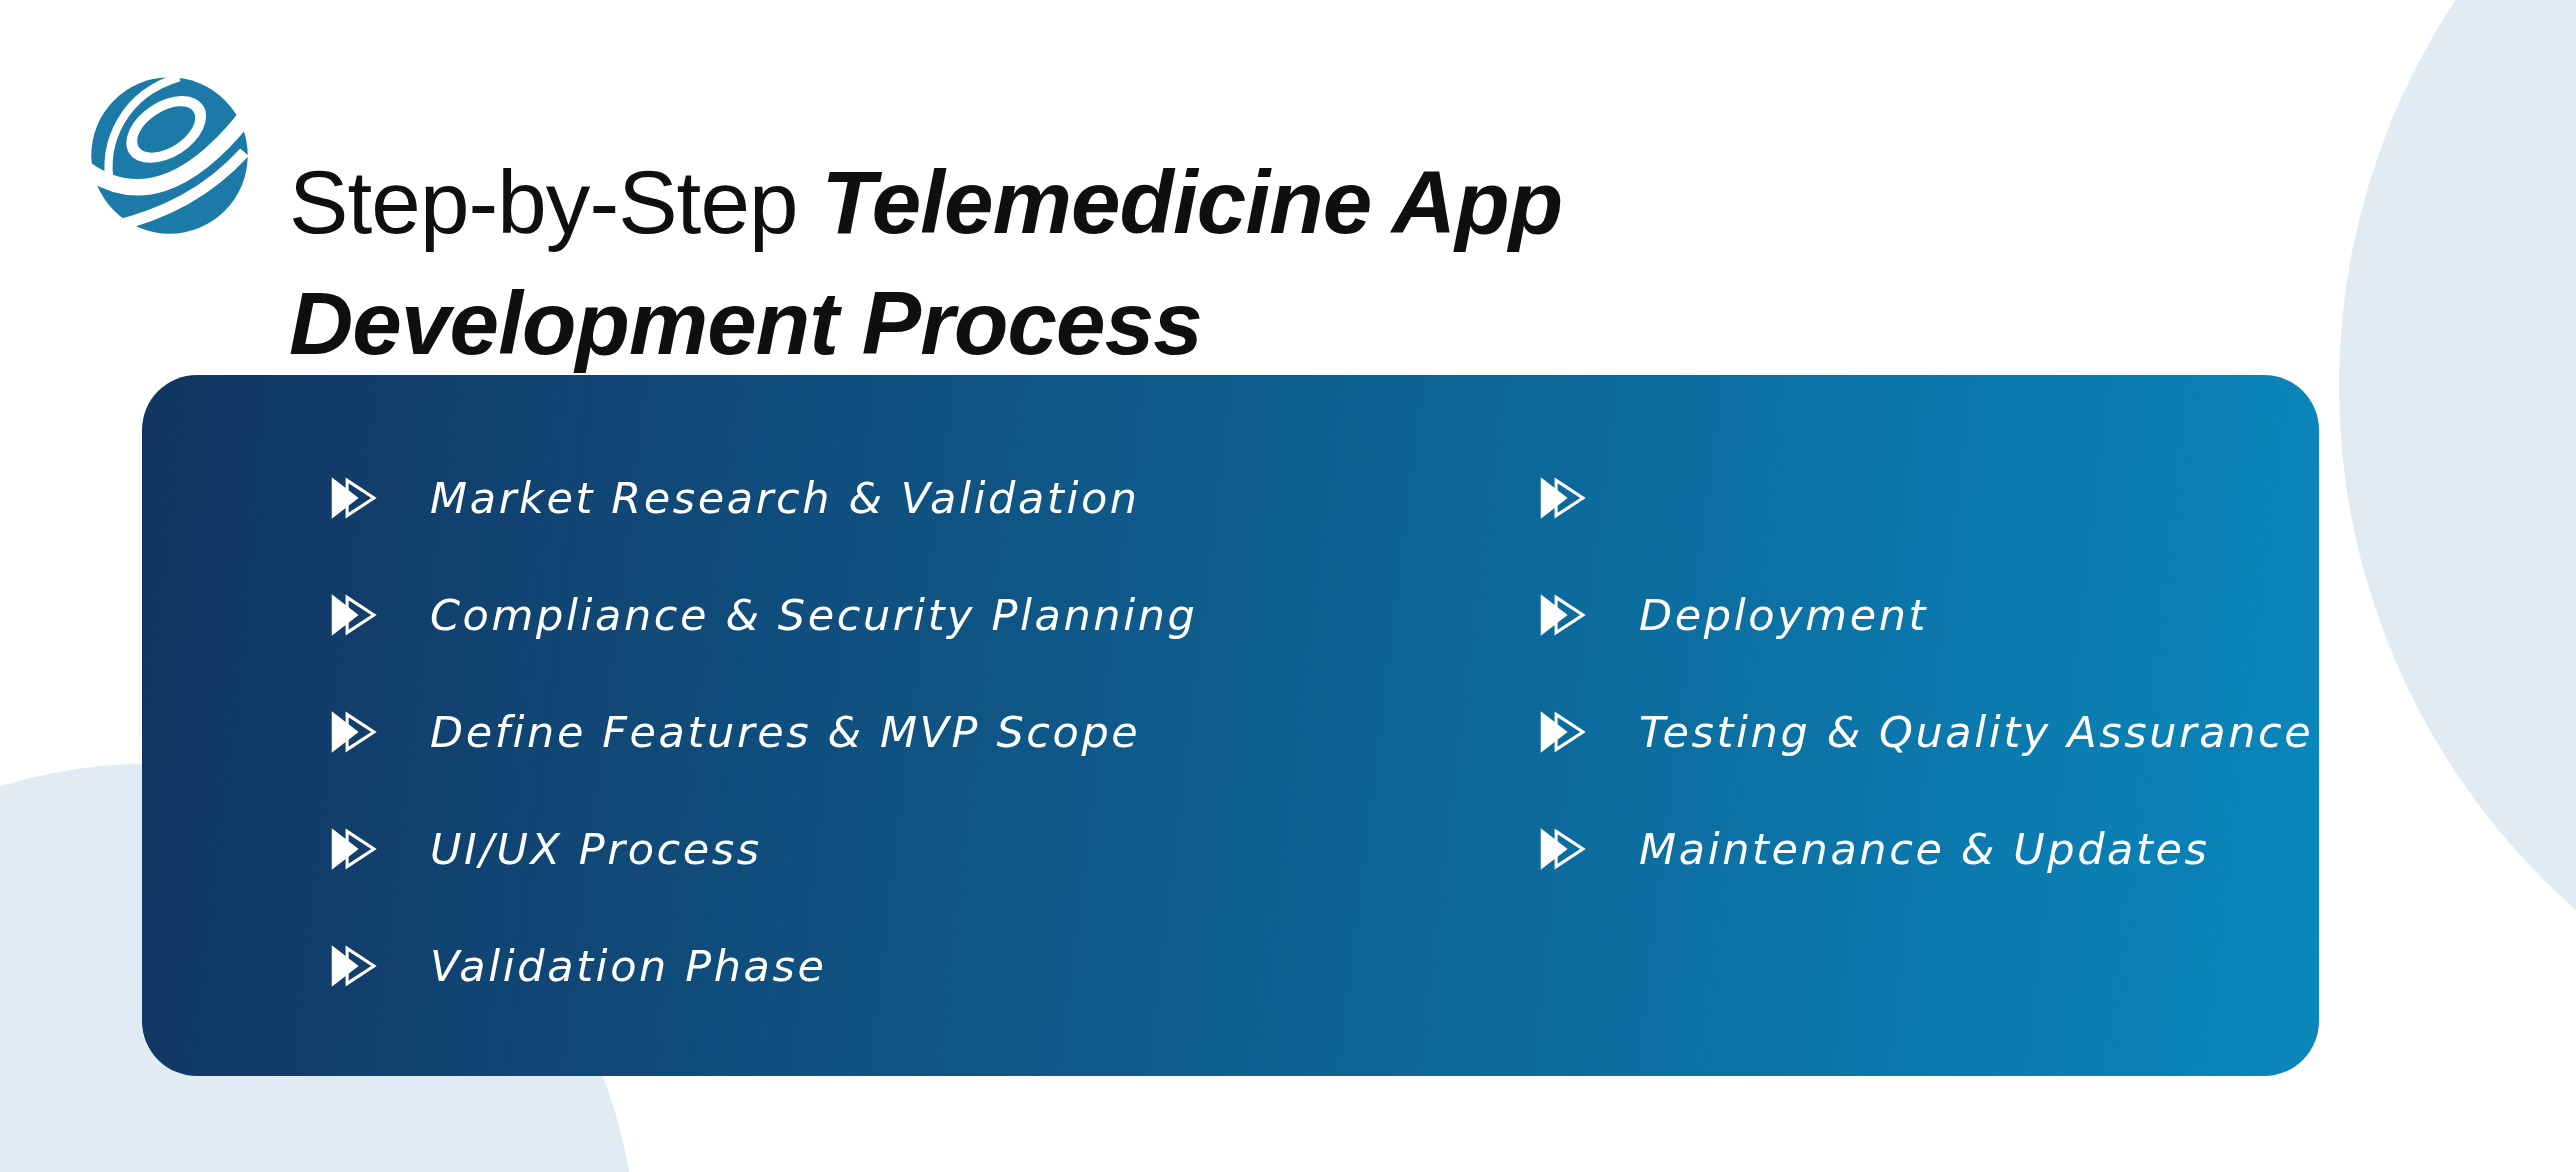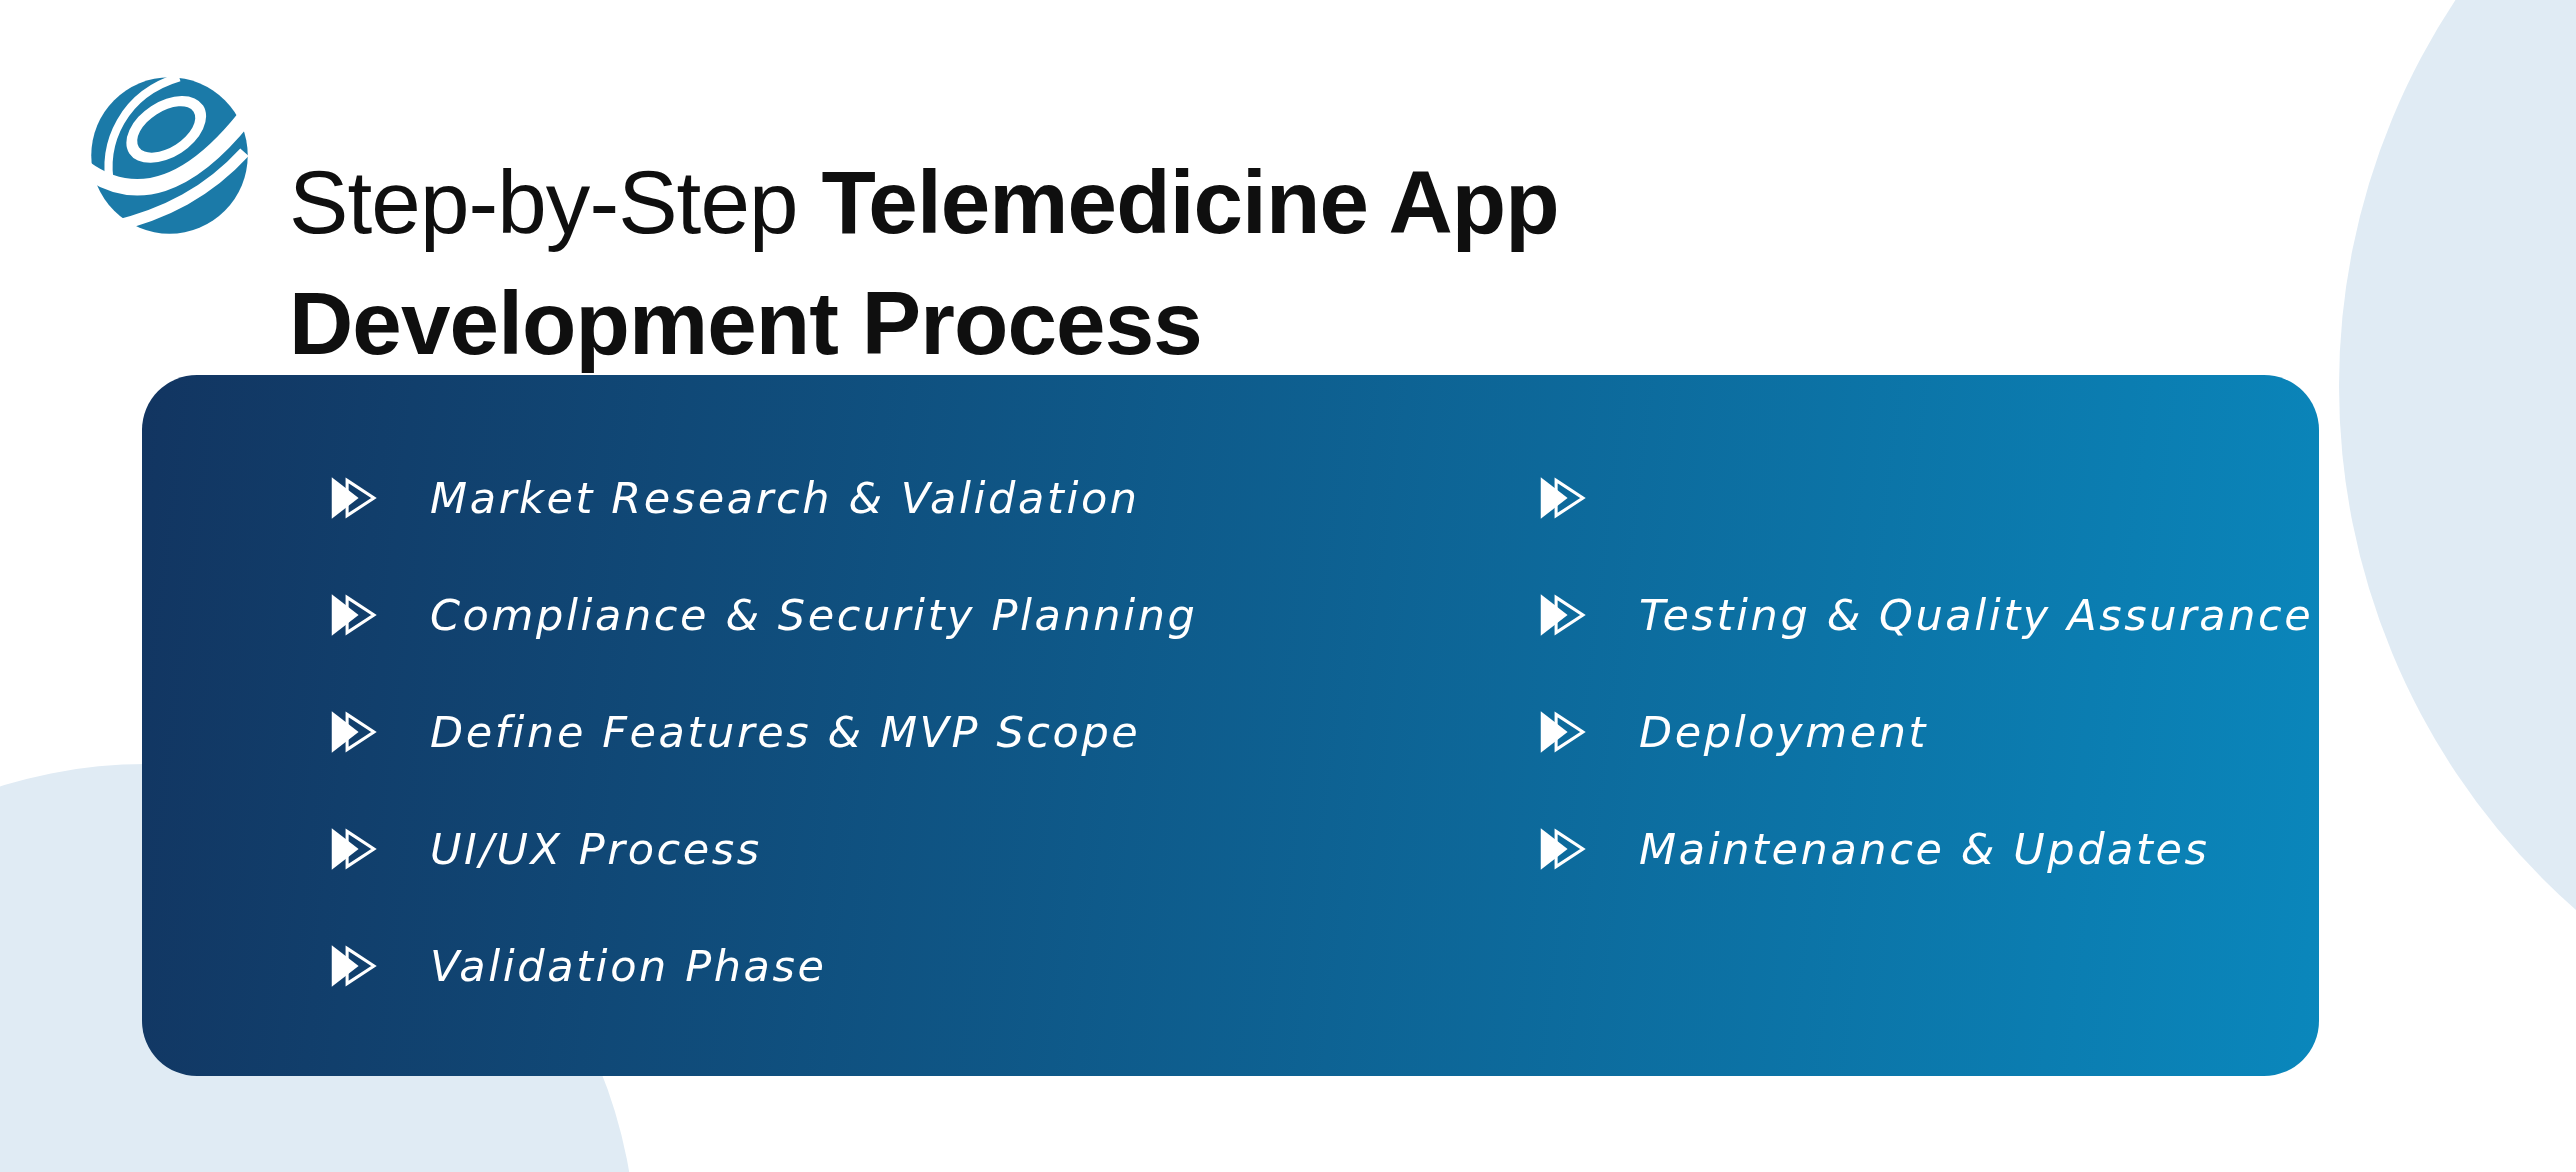--- a/index.html
+++ b/index.html
@@ -17,21 +17,21 @@
   .bg-circle.bottom-left{ left:-343px; top:764px;  width:979px; height:979px; }
 
   
   .logo-wrap { position:absolute; left:88px; top:73px; width:163px; height:165px; }
   .page-title {
     position:absolute; left:289px; top:82px;
     font-size:89px; line-height:121px;
     color:#0f0f0f; letter-spacing:-0.9px;
     font-weight:400;
   }
-  .page-title .bold { font-weight:700; }
+  .page-title .bold { font-weight:700;font-style:italic; }
 
   
   .panel {
     position:absolute; left:142px; top:375px;
     width:2177px; height:701px;
     border-radius:55px;
     background:linear-gradient(97deg, var(--panel-from,#123561) 0%, var(--panel-to,#0a87bc) 100%);
   }
   .col { position:absolute; top:64px; }
   .col.left  { left:189px; }
@@ -128,29 +128,29 @@
             <polygon points="1,2 36,29 1,56" fill="#ffffff"></polygon>
             <polygon points="21,6 56,29 21,52" fill="none" stroke="#ffffff" stroke-width="4"></polygon>
           </svg>
         </div>
 
         <div class="step-row">
           <svg class="arrow-icon" viewBox="0 0 60 58" width="46" height="48" aria-hidden="true">
             <polygon points="1,2 36,29 1,56" fill="#ffffff"></polygon>
             <polygon points="21,6 56,29 21,52" fill="none" stroke="#ffffff" stroke-width="4"></polygon>
           </svg>
-          <span class="step-label">Testing &amp; Quality Assurance</span>
+          <span class="step-label">Deployment</span>
         </div>
 
         <div class="step-row">
           <svg class="arrow-icon" viewBox="0 0 60 58" width="46" height="48" aria-hidden="true">
             <polygon points="1,2 36,29 1,56" fill="#ffffff"></polygon>
             <polygon points="21,6 56,29 21,52" fill="none" stroke="#ffffff" stroke-width="4"></polygon>
           </svg>
-          <span class="step-label">Deployment</span>
+          <span class="step-label">Testing &amp; Quality Assurance</span>
         </div>
 
         <div class="step-row">
           <svg class="arrow-icon" viewBox="0 0 60 58" width="46" height="48" aria-hidden="true">
             <polygon points="1,2 36,29 1,56" fill="#ffffff"></polygon>
             <polygon points="21,6 56,29 21,52" fill="none" stroke="#ffffff" stroke-width="4"></polygon>
           </svg>
           <span class="step-label">Maintenance &amp; Updates</span>
         </div>
       </div>

